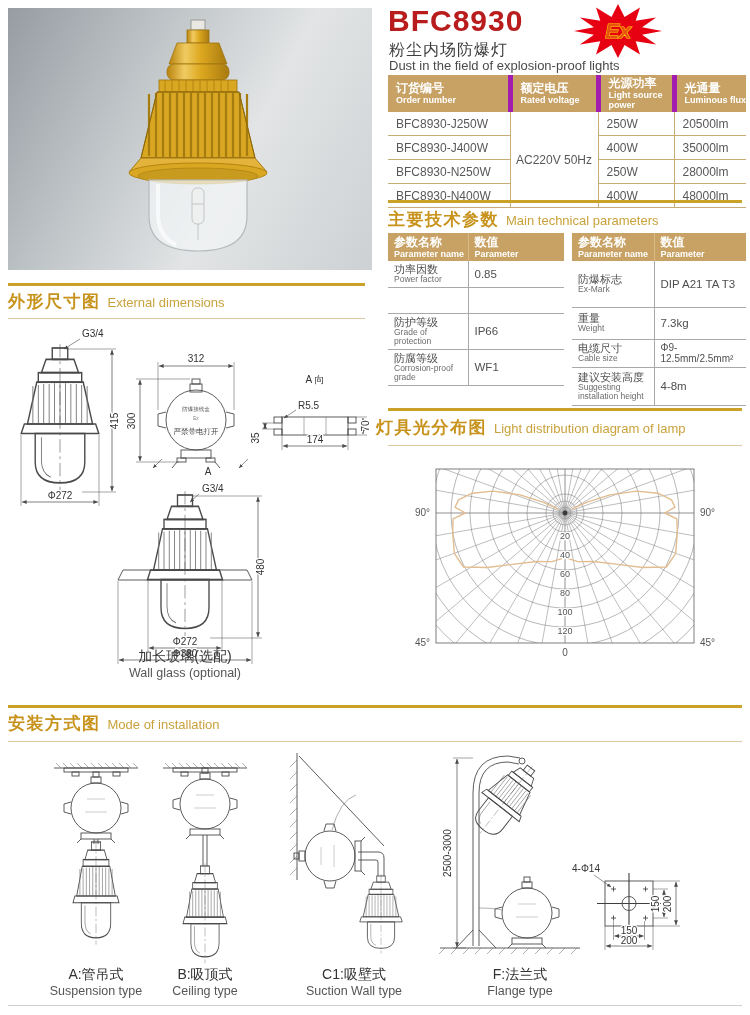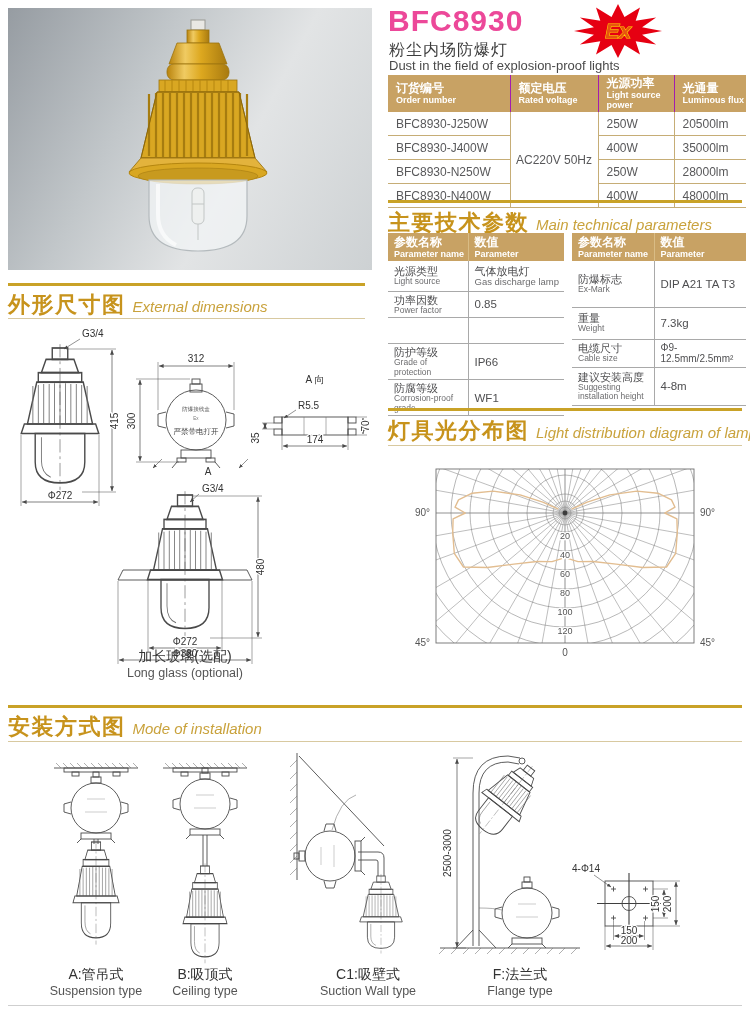--- a/index.html
+++ b/index.html
@@ -8,31 +8,31 @@
   .abs{position:absolute;}
   
   .photo{left:8px;top:8px;width:364px;height:262px;
          background:linear-gradient(118deg,#969ca2 0%,#c2c7ca 35%,#e2e4e5 62%,#cdd1d3 100%);}
   
   .rule-thick{height:3px;background:#c9a227;}
   .rule-thin{height:1px;background:#d8c9a0;}
   .rule-gray{height:1px;background:#cfcfcf;}
   
   .sec-title{white-space:nowrap;}
-  .tz{font-size:22px;font-weight:bold;color:#c7931c;letter-spacing:1.5px;}
-  .te{font-size:15px;color:#c9a23c;margin-left:7px;font-style:italic;}
-  
-  .model{font-size:30px;font-weight:bold;color:#ec4899;letter-spacing:1px;}
+  .tz{font-size:17px;font-weight:bold;color:#c7931c;letter-spacing:1.5px;}
+  .te{font-size:13px;color:#c9a23c;margin-left:7px;}
+  
+  .model{font-size:30px;font-weight:bold;color:#b91c1c;letter-spacing:1px;}
   .sub-zh{font-size:16px;color:#3c3c3c;letter-spacing:1px;}
   .sub-en{font-size:13px;color:#4a4a4a;}
   
   table{border-collapse:collapse;}
   .otable{width:358px;table-layout:fixed;}
   .otable th{background:#c8a264;color:#fff;text-align:left;padding:2px 0 2px 8px;
-             border-right:1px solid #a21caf;vertical-align:middle;height:26px;}
+             border-right:5px solid #a21caf;vertical-align:middle;height:26px;}
   .otable th:last-child{border-right:none;}
   .hz{font-size:12px;font-weight:bold;line-height:13px;}
   .he{font-size:9px;font-weight:bold;line-height:10px;}
   .otable td{font-size:12px;color:#58585a;padding:0 0 0 8px;height:23px;
              border-bottom:1px solid #c6ad76;border-right:1px solid #c6ad76;}
   .otable td:last-child{border-right:none;}
   .otable .vcell{text-align:center;padding:0;font-size:12px;}
   
   .ptable{table-layout:fixed;}
   .ptable th{background:#c8a264;color:#fff;text-align:left;padding:2px 0 2px 6px;height:24px;
@@ -206,30 +206,20 @@
         <tr>
       <th>
             <div class="hz">参数名称</div>
             <div class="he">Parameter name</div>
           </th>
       <th>
             <div class="hz">数值</div>
             <div class="he">Parameter</div>
           </th>
     </tr>
-    <tr style="height:30px">
-      <td>
-            <div class="nz">光源类型</div>
-            <div class="ne">Light source</div>
-          </td>
-      <td>
-            <div class="nz">气体放电灯</div>
-            <div class="v2">Gas discharge lamp</div>
-          </td>
-    </tr>
     <tr style="height:26px">
       <td>
             <div class="nz">功率因数</div>
             <div class="ne">Power factor</div>
           </td>
       <td>0.85</td>
     </tr>
     <tr style="height:26px">
       <td></td>
       <td></td>
@@ -293,21 +283,21 @@
             <div class="nz">建议安装高度</div>
             <div class="ne">Suggesting installation height</div>
           </td>
       <td>4-8m</td>
     </tr>
   </tbody>
     </table>
 
   <div class="abs rule-thick" style="left:388px;top:408px;width:354px;"></div>
 
-  <div class="abs sec-title" style="left:388px;top:416px;">
+  <div class="abs sec-title" style="left:376px;top:416px;">
     <span class="tz">灯具光分布图</span><span class="te">Light distribution diagram of lamp</span>
   </div>
   <div class="abs rule-thin" style="left:388px;top:445px;width:354px;"></div>
 
   <svg id="polar" class="abs" style="left:388px;top:455px;" width="358" height="215" viewBox="0 0 358 215">
       <clipPath id="pcl">
         <rect x="48" y="14" width="258" height="174"></rect>
       </clipPath>
       <g clip-path="url(#pcl)">
         <circle cx="177" cy="58" r="6" fill="none" stroke="#7d7d7d" stroke-width="0.5"></circle>
@@ -450,21 +440,21 @@
       <path d="M148,258V330M222,258V330M118,259V342M252,259V342" class="ext"></path>
       <line x1="149" y1="326" x2="221" y2="326" class="dimln"></line>
       <text class="dtx mid" x="185" y="323">Φ272</text>
       <line x1="119" y1="338" x2="251" y2="338" class="dimln"></line>
       <text class="dtx mid" x="185" y="335">Φ380</text>
     </g>
   </svg>
 
   <div class="abs cap" style="left:95px;top:648px;width:180px;">
     <div class="czh">加长玻璃(选配)</div>
-    <div class="cen">Long glass (optional)</div>
+    <div class="cen">Wall glass (optional)</div>
   </div>
 
   <div class="abs rule-thick" style="left:8px;top:705px;width:734px;"></div>
   <div class="abs sec-title" style="left:8px;top:712px;">
     <span class="tz">安装方式图</span><span class="te">Mode of installation</span>
   </div>
   <div class="abs rule-thin" style="left:8px;top:741px;width:734px;"></div>
 
   <svg class="abs" style="left:0;top:748px;" width="750" height="218" viewBox="0 0 750 218">
 
@@ -527,21 +517,21 @@
   </svg>
 
   <div class="abs cap" style="left:26px;top:966px;width:140px;">
     <div class="czh">A:管吊式</div>
     <div class="cen">Suspension type</div>
   </div>
   <div class="abs cap" style="left:135px;top:966px;width:140px;">
     <div class="czh">B:吸顶式</div>
     <div class="cen">Ceiling type</div>
   </div>
-  <div class="abs cap" style="left:298px;top:966px;width:140px;">
+  <div class="abs cap" style="left:284px;top:966px;width:140px;">
     <div class="czh">C1:吸壁式</div>
     <div class="cen">Suction Wall type</div>
   </div>
   <div class="abs cap" style="left:450px;top:966px;width:140px;">
     <div class="czh">F:法兰式</div>
     <div class="cen">Flange type</div>
   </div>
 
   <div class="abs rule-gray" style="left:8px;top:1005px;width:734px;"></div>
 </div>

